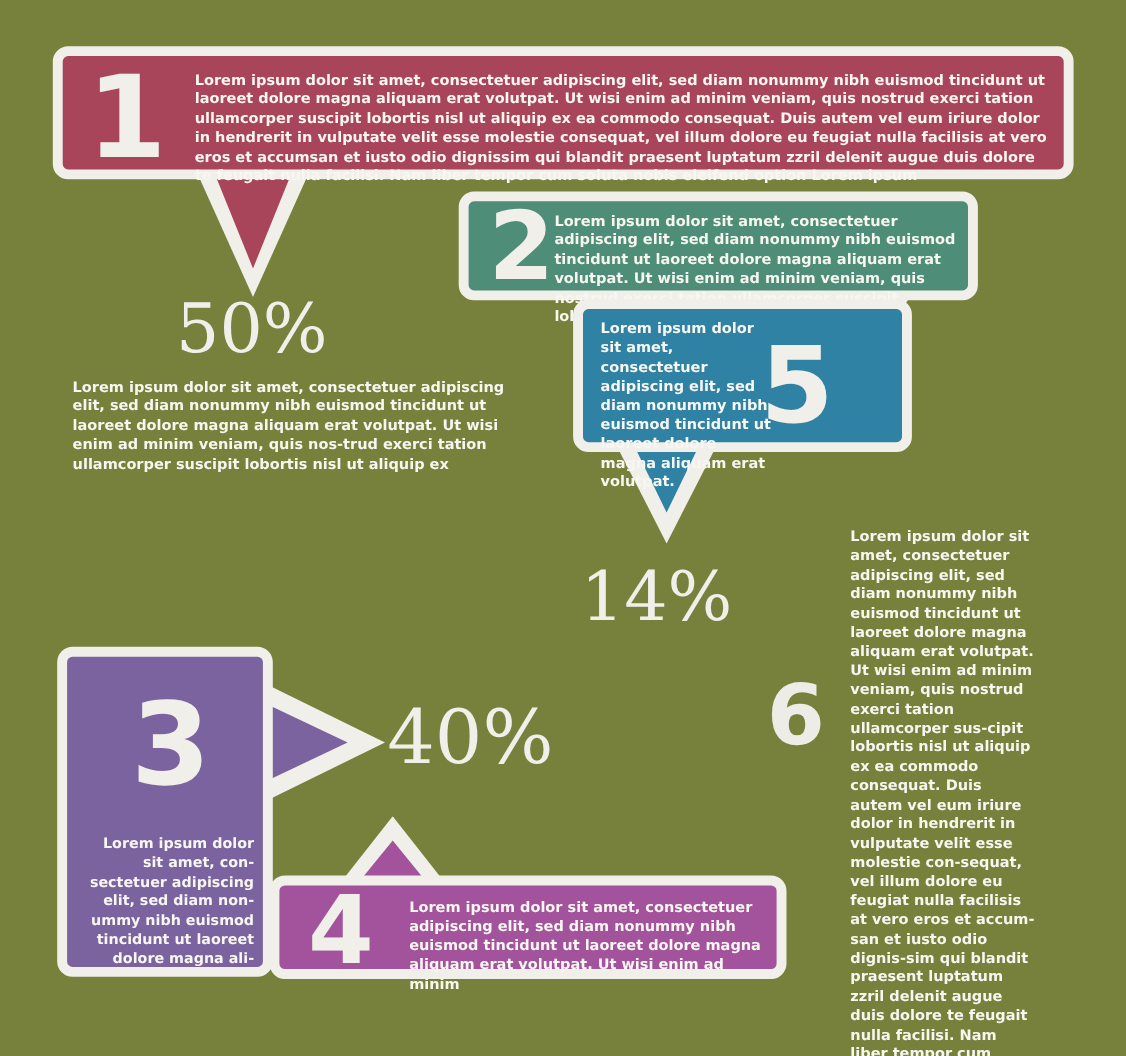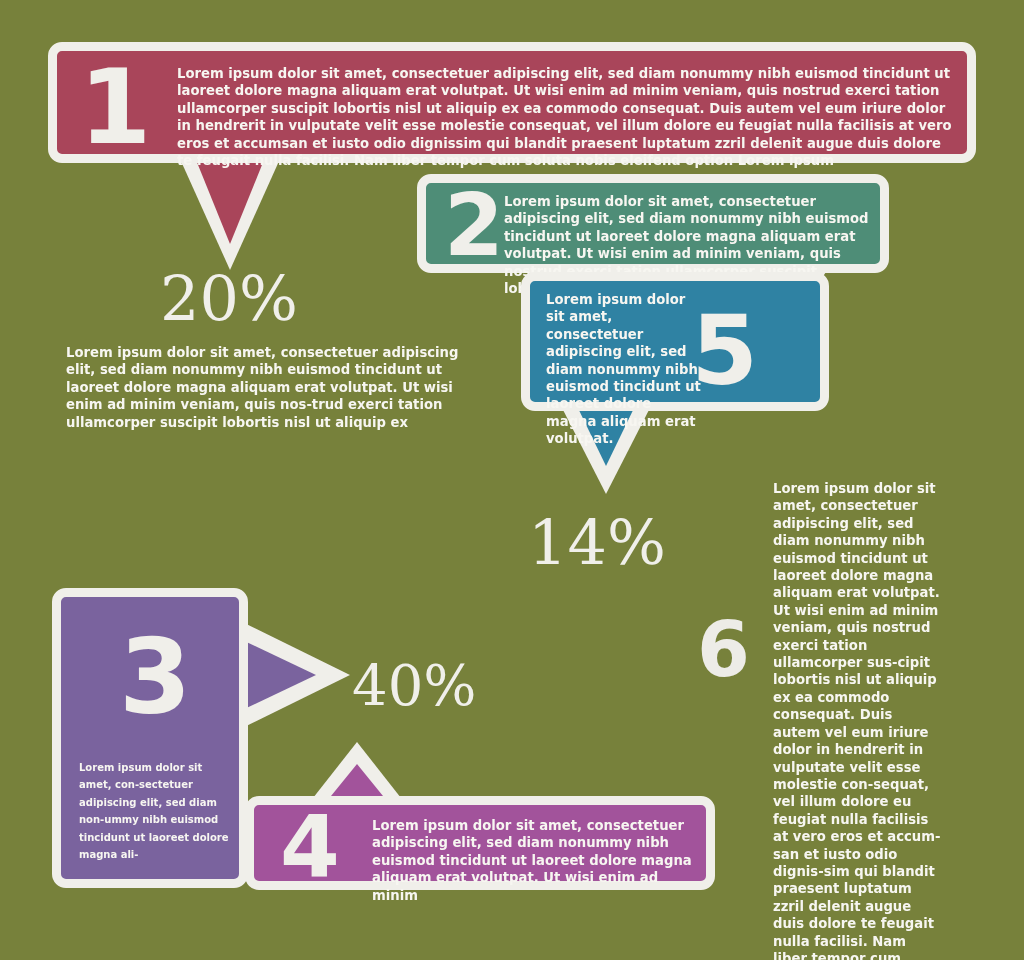--- a/index.html
+++ b/index.html
@@ -46,21 +46,21 @@
   
   #box5{left:521px;top:272px;width:308px;height:139px;}
   #box5 .num{right:64px;top:22px;font-size:96px;}
   #box5 .txt{left:16px;top:10px;width:160px;font-size:13.2px;line-height:17.4px;}
   #tail5top{position:absolute;left:744px;top:266px;width:86px;height:64px;}
   #tail5bot{position:absolute;left:556px;top:404px;width:100px;height:90px;}
 
   
   #box3{left:52px;top:588px;width:196px;height:300px;}
   #box3 .num{left:58px;top:28px;font-size:104px;}
-  #box3 .txt{left:18px;top:162px;width:152px;font-size:10px;line-height:17.4px;}
+  #box3 .txt{left:18px;top:162px;width:152px;font-size:13px;line-height:17.4px;text-align:right;}
   #tail3{position:absolute;left:238px;top:616px;width:112px;height:118px;}
 
   
   #box4{left:245px;top:796px;width:470px;height:94px;}
   #box4 .num{left:26px;top:-2px;font-size:86px;}
   #box4 .txt{left:118px;top:12px;width:330px;font-size:13.2px;line-height:17.4px;}
   #tail4{position:absolute;left:302px;top:742px;width:110px;height:70px;}
 
   
   .pct{
@@ -69,21 +69,21 @@
     line-height:1;
   }
   .btext{
     position:absolute;color:#f7f6f1;font-weight:bold;
     font-family:"DejaVu Sans","Liberation Sans",sans-serif;
     font-size:13.2px;line-height:17.4px;
   }
   #pct20{left:160px;top:268px;font-size:62px;}
   #text20{left:66px;top:344px;width:418px;}
   #pct90{left:528px;top:512px;font-size:62px;}
-  #pct40{left:352px;top:638px;font-size:56px;margin-top:20px;}
+  #pct40{left:352px;top:638px;font-size:68px;}
   #num6{
     position:absolute;left:697px;top:612px;color:#edece7;
     font-family:"DejaVu Sans","Liberation Sans",sans-serif;
     font-weight:bold;font-size:76px;line-height:1;
   }
   #text6{left:773px;top:480px;width:170px;}
 
   
   #footer{position:absolute;left:0;top:916px;width:1024px;height:44px;}
 </style>
@@ -134,21 +134,21 @@
   <div id="box3" class="box c-purple">
     <div class="num">3</div>
     <div class="txt">Lorem ipsum dolor sit amet, con-sectetuer adipiscing elit, sed diam non-ummy nibh euismod tincidunt ut laoreet dolore magna ali-</div>
   </div>
 
   <div id="box4" class="box c-magenta">
     <div class="num">4</div>
     <div class="txt">Lorem ipsum dolor sit amet, consectetuer adipiscing elit, sed diam nonummy nibh euismod tincidunt ut laoreet dolore magna aliquam erat volutpat. Ut wisi enim ad minim</div>
   </div>
 
-  <div id="pct20" class="pct">20%</div>
+  <div id="pct20" class="pct">50%</div>
   <div id="text20" class="btext">Lorem ipsum dolor sit amet, consectetuer adipiscing elit, sed diam nonummy nibh euismod tincidunt ut laoreet dolore magna aliquam erat volutpat. Ut wisi enim ad minim veniam, quis nos-trud exerci tation ullamcorper suscipit lobortis nisl ut aliquip ex</div>
 
   <div id="pct90" class="pct">14%</div>
   <div id="pct40" class="pct">40%</div>
 
   <div id="num6">6</div>
   <div id="text6" class="btext">Lorem ipsum dolor sit amet, consectetuer adipiscing elit, sed diam nonummy nibh euismod tincidunt ut laoreet dolore magna aliquam erat volutpat. Ut wisi enim ad minim veniam, quis nostrud exerci tation ullamcorper sus-cipit lobortis nisl ut aliquip ex ea commodo consequat. Duis autem vel eum iriure dolor in hendrerit in vulputate velit esse molestie con-sequat, vel illum dolore eu feugiat nulla facilisis at vero eros et accum-san et iusto odio dignis-sim qui blandit praesent luptatum zzril delenit augue duis dolore te feugait nulla facilisi. Nam liber tempor cum</div>
 
   <div id="footer">
     

